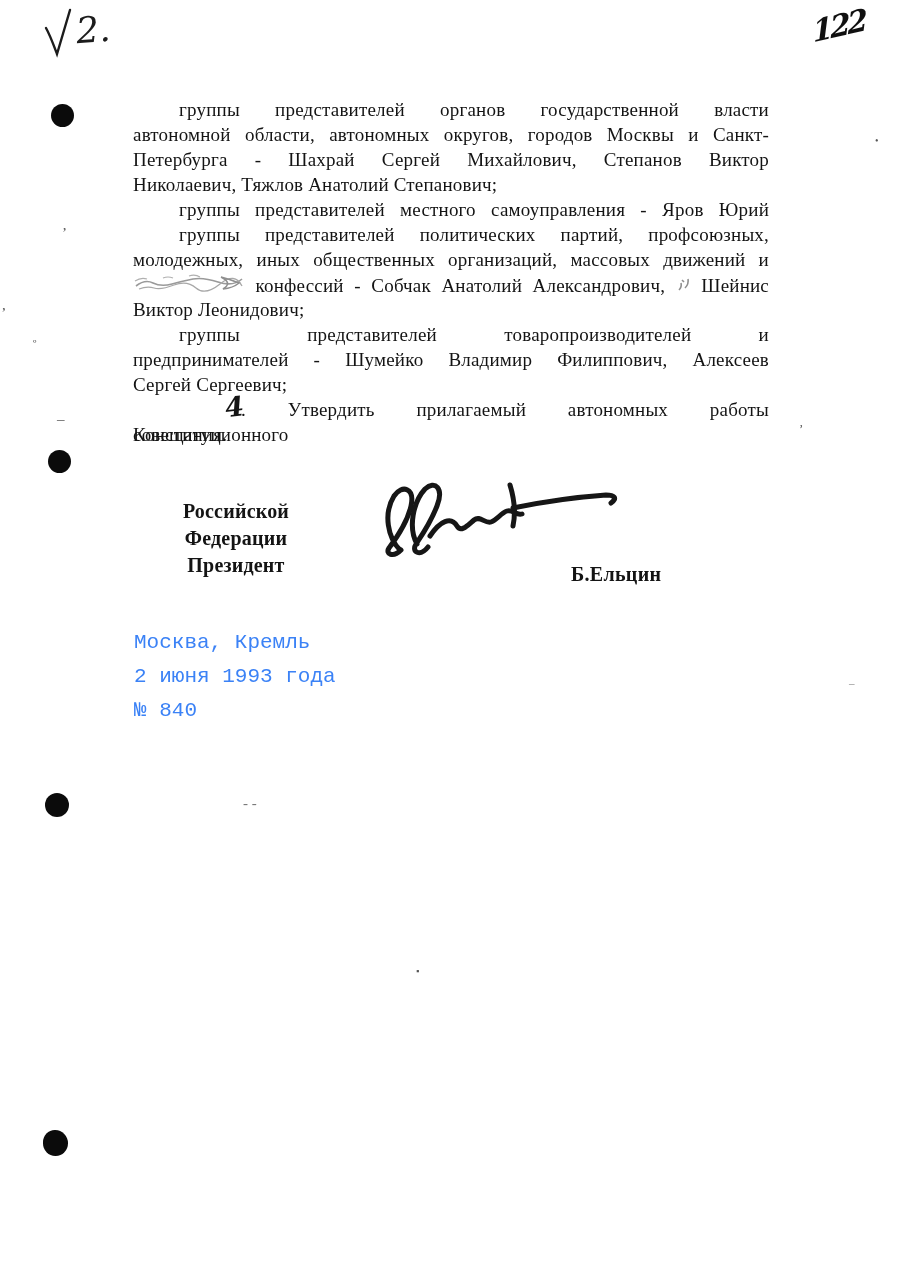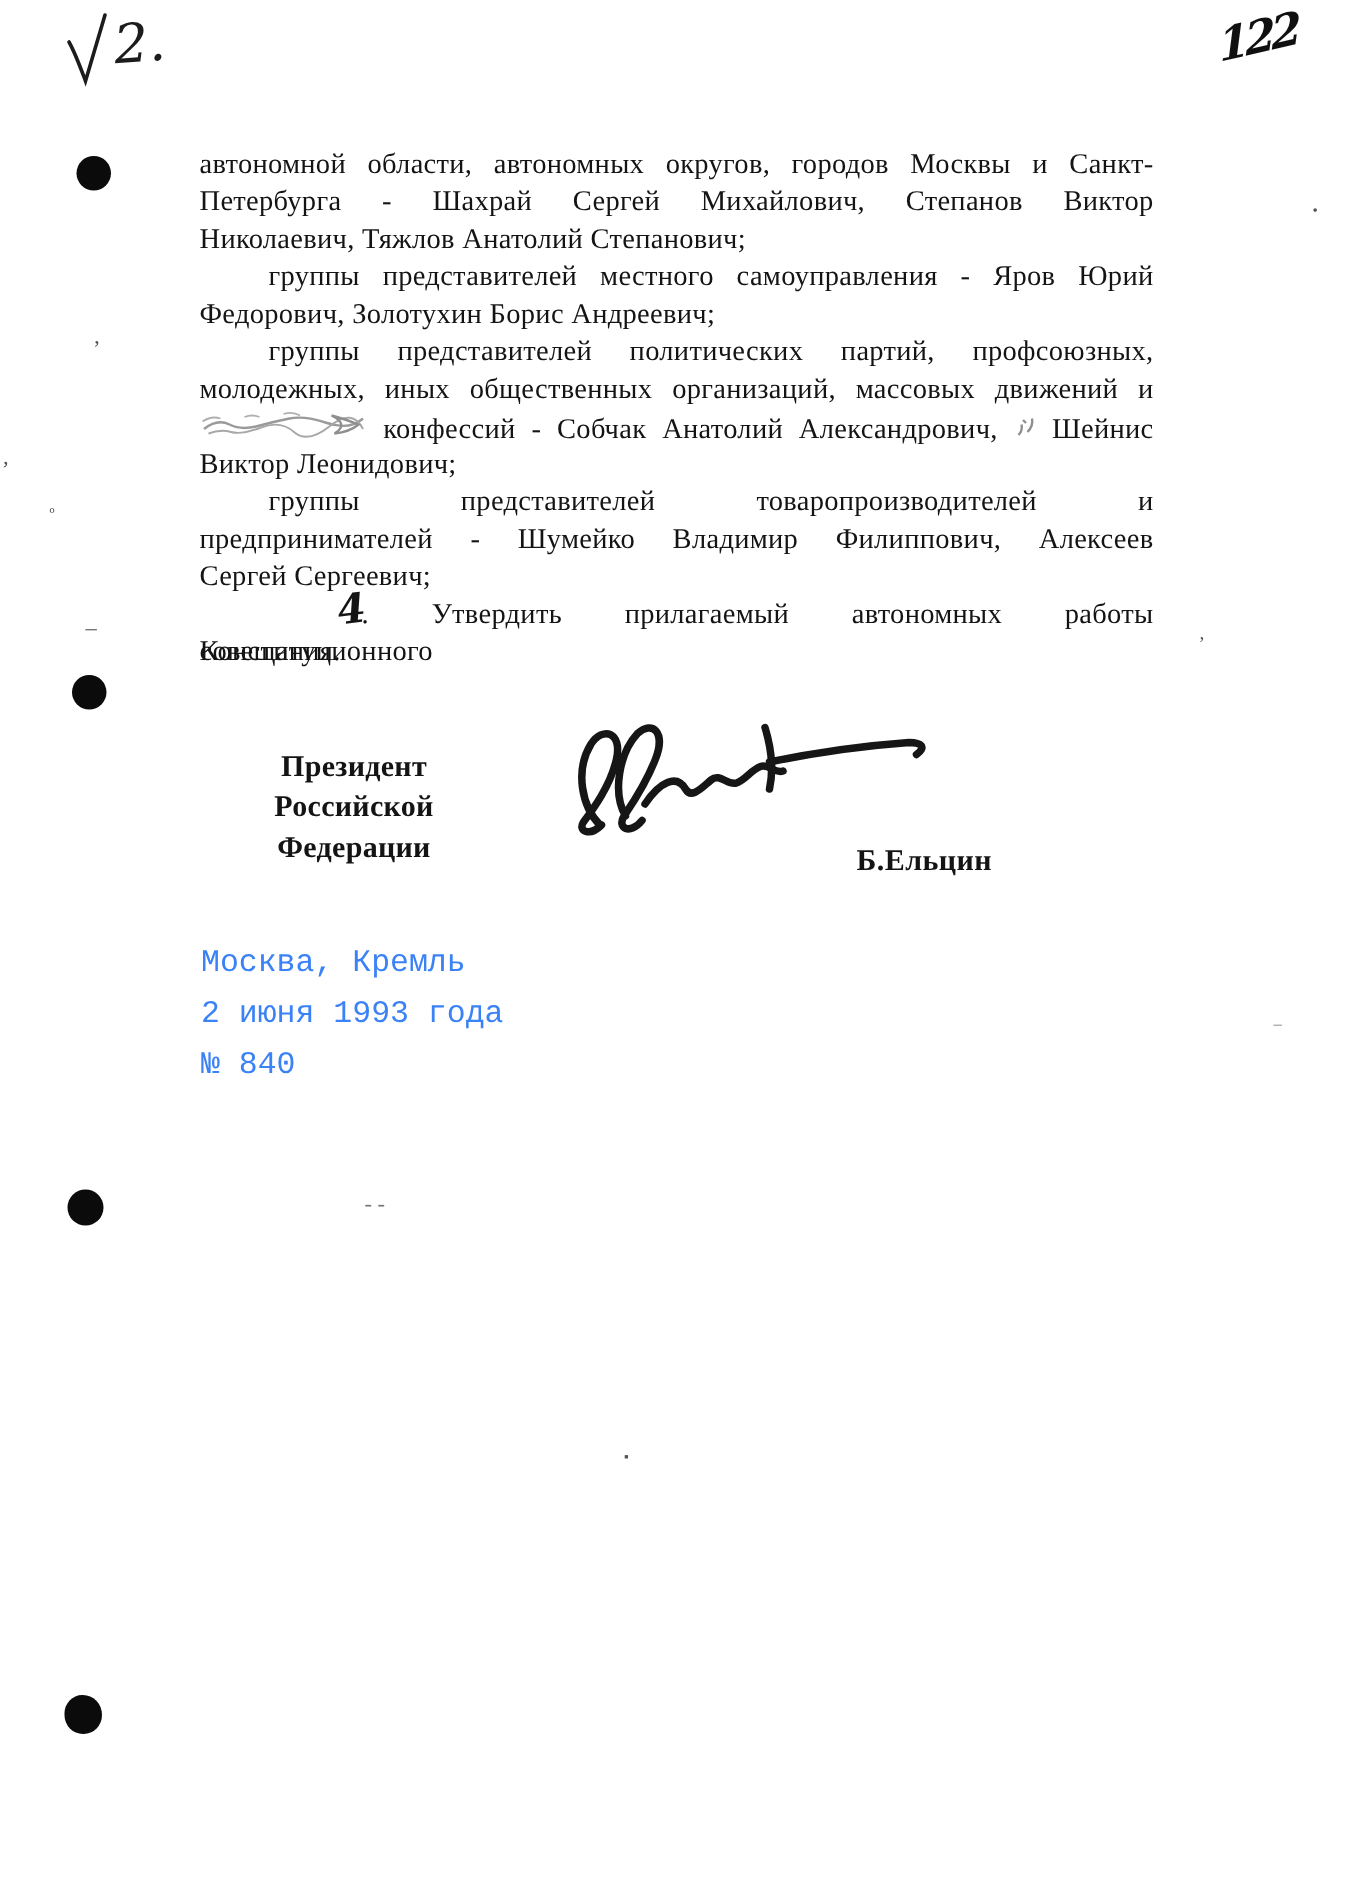--- a/index.html
+++ b/index.html
@@ -98,26 +98,26 @@
   <span class="speck" style="left:33px;top:338px;font-size:11px;">º</span>
   <span class="speck" style="left:57px;top:414px;">–</span>
   <span class="speck" style="left:799px;top:424px;font-size:13px;">’</span>
   <span class="speck" style="left:875px;top:136px;font-size:10px;">•</span>
   <span class="speck" style="left:243px;top:798px;color:#777;">- -</span>
   <span class="speck" style="left:849px;top:678px;color:#777;font-size:11px;">–</span>
   <span class="speck" style="left:416px;top:966px;font-size:9px;">▪</span>
 
   <div class="bodytext">
 
+    <div class="line j ind"><span>группы представителей органов государственной власти</span></div>
     <div class="line j"><span>автономной области, автономных округов, городов Москвы и Санкт-</span></div>
     <div class="line j"><span>Петербурга - Шахрай Сергей Михайлович, Степанов Виктор</span></div>
     <div class="line l"><span>Николаевич, Тяжлов Анатолий Степанович;</span></div>
 
     <div class="line j ind"><span>группы представителей местного самоуправления - Яров Юрий</span></div>
-    <div class="line l"><span>Федорович, Золотухин Борис Андреевич;</span></div>
 
     <div class="line j ind"><span>группы представителей политических партий, профсоюзных,</span></div>
     <div class="line j"><span>молодежных, иных общественных организаций, массовых движений и</span></div>
     <div class="line j">
       <span class="smudge"><svg width="112" height="20" viewBox="0 0 112 20">
         <path d="M3,14 q9,-7 17,-3 t19,1 t21,-5 t25,3 t24,-3" fill="none" stroke="#9a9a9a" stroke-width="1.6"></path>
         <path d="M6,17 q8,-3 15,-1 t20,-3 t22,3 t24,-4 t22,2" fill="none" stroke="#a8a8a8" stroke-width="1.3"></path>
         <path d="M88,5 q8,2 18,6 q-6,5 -16,6 q10,-6 -2,-12" fill="none" stroke="#8f8f8f" stroke-width="1.6"></path>
         <path d="M2,9 q6,-4 12,-2 M30,6 q5,-2 10,0 M56,4 q6,-2 11,1" fill="none" stroke="#b0b0b0" stroke-width="1.2"></path>
       </svg></span>
@@ -132,22 +132,22 @@
     <div class="line j ind"><span>группы представителей товаропроизводителей и</span></div>
     <div class="line j"><span>предпринимателей - Шумейко Владимир Филиппович, Алексеев</span></div>
     <div class="line l"><span>Сергей Сергеевич;</span></div>
 
     <div class="line j ind"><span class="hand4">4</span><span>. Утвердить прилагаемый автономных работы Конституционного</span></div>
     <div class="line l"><span>совещания.</span></div>
 
   </div>
 
   <div class="president-title">
+    <div>Российской Федерации</div>
     <div>Президент</div>
-    <div>Российской Федерации</div>
   </div>
 
   <div class="signature">
     <svg width="252" height="88" viewBox="0 0 252 88">
       <g fill="none" stroke="#161616" stroke-width="5" stroke-linecap="round" stroke-linejoin="round">
         <path d="M30,74 C18,62 13,38 24,20 C32,8 45,12 41,30 C37,48 25,64 19,72 C15,78 23,82 31,74"></path>
         <path d="M47,68 C38,52 43,26 55,13 C65,4 74,12 67,30 C60,48 50,62 46,68 C41,76 50,81 58,71"></path>
         <path d="M60,60 C70,45 81,40 87,50 C91,57 98,49 104,44 C110,39 115,48 121,46 C127,44 131,37 137,35 C143,33 146,40 152,38"></path>
         <path d="M140,9 C144,22 146,36 143,50"></path>
         <path d="M143,32 C172,26 208,21 236,19 C244,19 248,22 241,27"></path>

